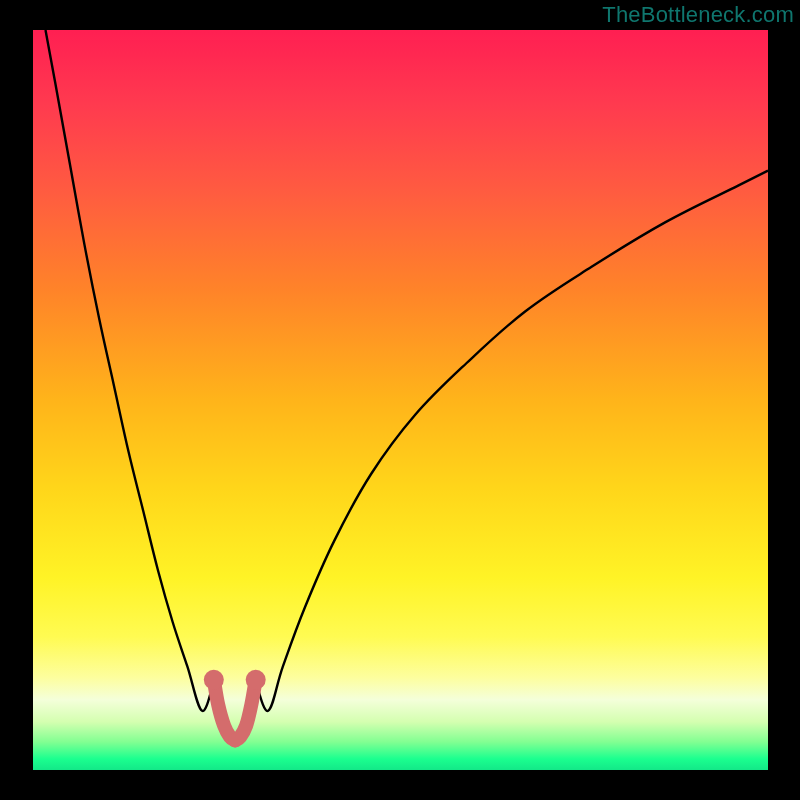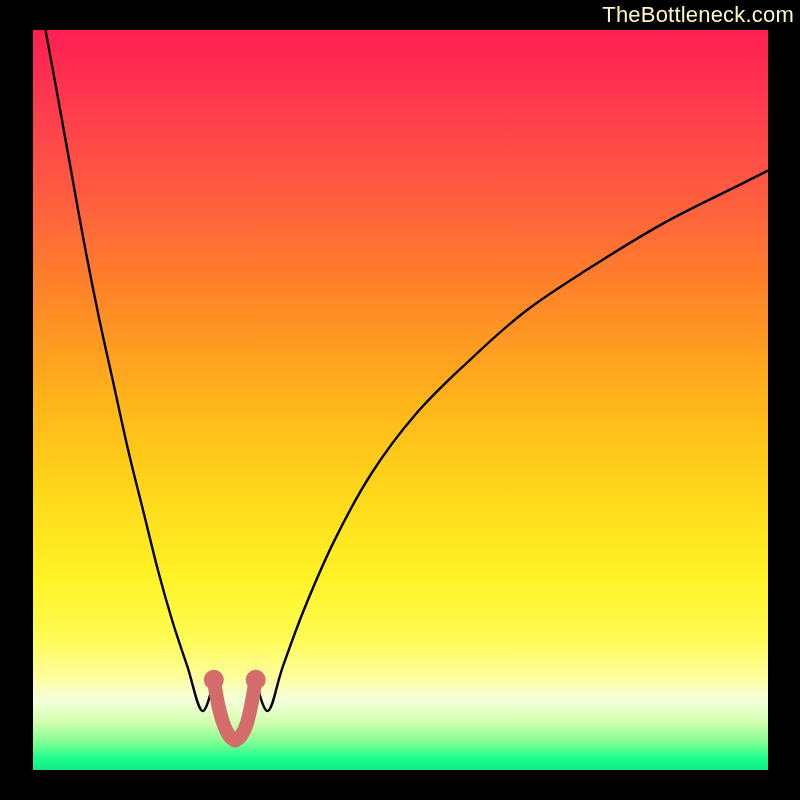--- a/index.html
+++ b/index.html
@@ -17,21 +17,21 @@
   .gradient-bg {
     position: absolute;
     inset: 0;
   }
   .watermark {
     position: absolute;
     right: 6px;
     top: 2px;
     font-size: 22px;
     font-weight: 400;
-    color: #fef9c3;
+    color: #0f766e;
     letter-spacing: 0.2px;
   }
   svg.curves {
     position: absolute;
     inset: 0;
   }
 </style>
 </head>
 <body>
 

